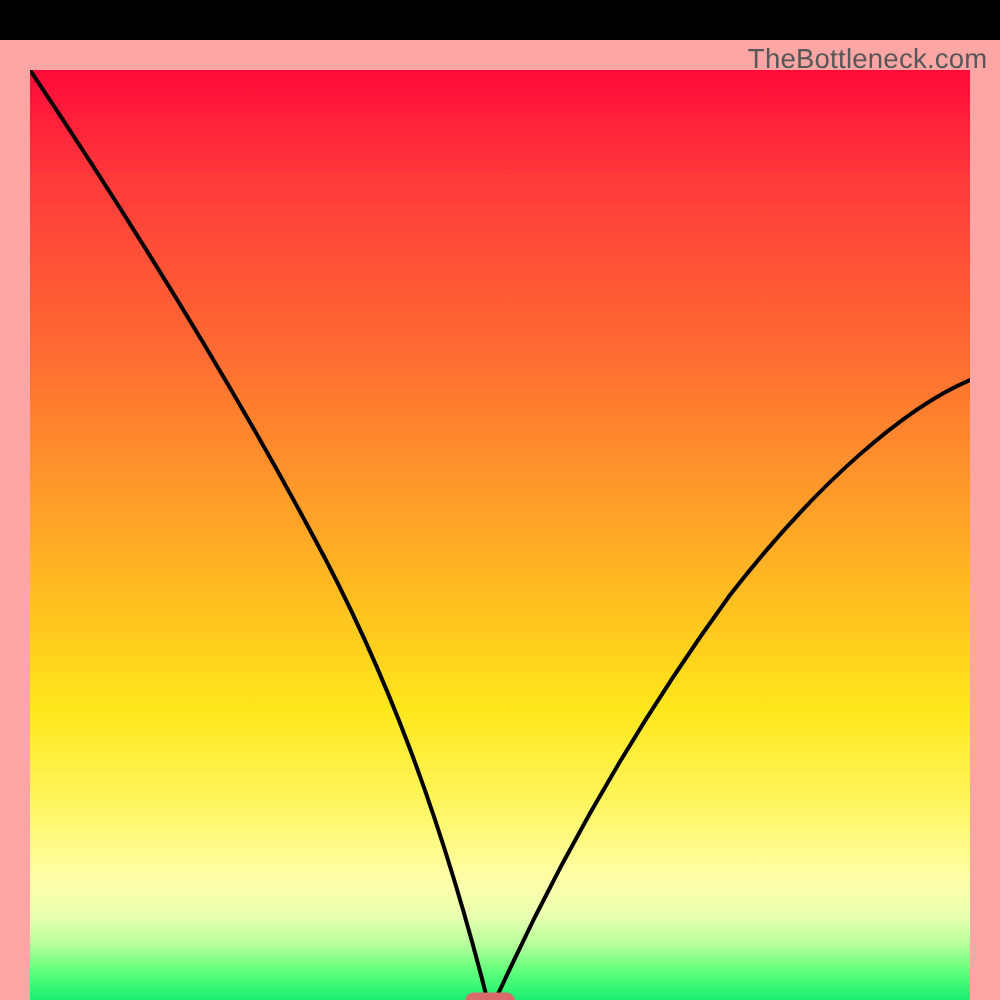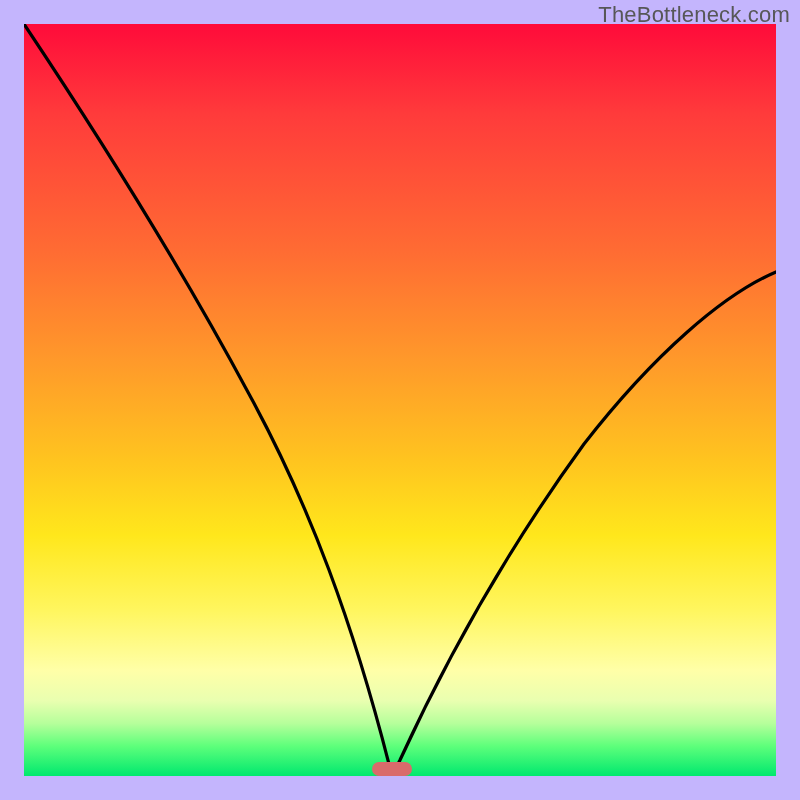--- a/index.html
+++ b/index.html
@@ -7,21 +7,22 @@
     padding: 0;
     width: 800px;
     height: 800px;
     background: #000;
     font-family: Arial, Helvetica, sans-serif;
     overflow: hidden;
   }
   .frame {
     position: absolute;
     inset: 0;
-    background: #c4b5fd;
+    background: #fca5a5;
+    margin-top: 32px;
   }
   .plot-area {
     position: absolute;
     left: 24px;
     top: 24px;
     width: 752px;
     height: 752px;
     overflow: hidden;
   }
   .gradient {

